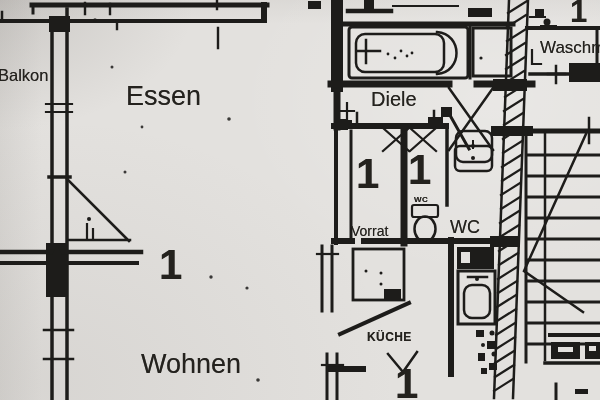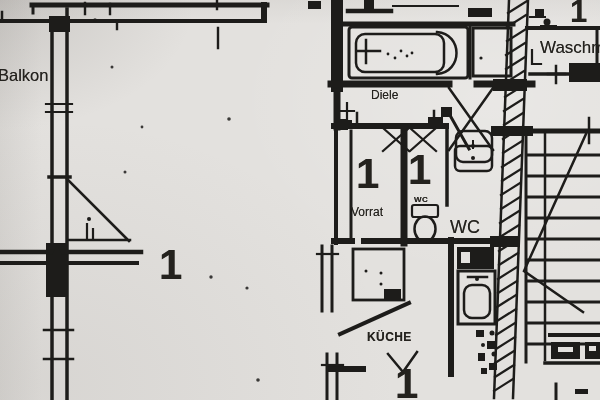--- a/index.html
+++ b/index.html
@@ -219,26 +219,28 @@
       <circle class="fl" cx="142" cy="127" r="1.4"></circle>
       <circle class="fl" cx="125" cy="172" r="1.5"></circle>
       <circle class="fl" cx="211" cy="277" r="1.7"></circle>
       <circle class="fl" cx="247" cy="288" r="1.6"></circle>
       <circle class="fl" cx="258" cy="380" r="1.8"></circle>
       <circle class="fl" cx="341" cy="67" r="1.4"></circle>
     </g>
   </svg>
 
   <div class="lbl" style="left:-2px; top:67px; font-size:16.5px">Balkon</div>
-  <div class="lbl" style="left:371px; top:89px; font-size:12px">Diele</div>
+  <div class="lbl" style="left:126px; top:83px; font-size:27px">Essen</div>
+  <div class="lbl" style="left:371px; top:89px; font-size:20px">Diele</div>
   <div class="lbl" style="left:540px; top:39px; font-size:17px">Waschm</div>
-  <div class="lbl" style="left:351px; top:206px; font-size:12px">Vorrat</div>
+  <div class="lbl" style="left:351px; top:224px; font-size:14px">Vorrat</div>
   <div class="lbl" style="left:450px; top:218px; font-size:18px">WC</div>
   <div class="lbl bold" style="left:414px; top:196px; font-size:8px">WC</div>
   <div class="lbl bold" style="left:367px; top:331px; font-size:12px">KÜCHE</div>
+  <div class="lbl" style="left:141px; top:351px; font-size:27px">Wohnen</div>
 
   <div class="num" style="left:570px; top:-4px; font-size:31px">1</div>
   <div class="num" style="left:356px; top:153px; font-size:42px">1</div>
   <div class="num" style="left:408px; top:149px; font-size:42px">1</div>
   <div class="num" style="left:159px; top:244px; font-size:42px">1</div>
   <div class="num" style="left:395px; top:363px; font-size:42px">1</div>
 
 </div>
 
 </body></html>

